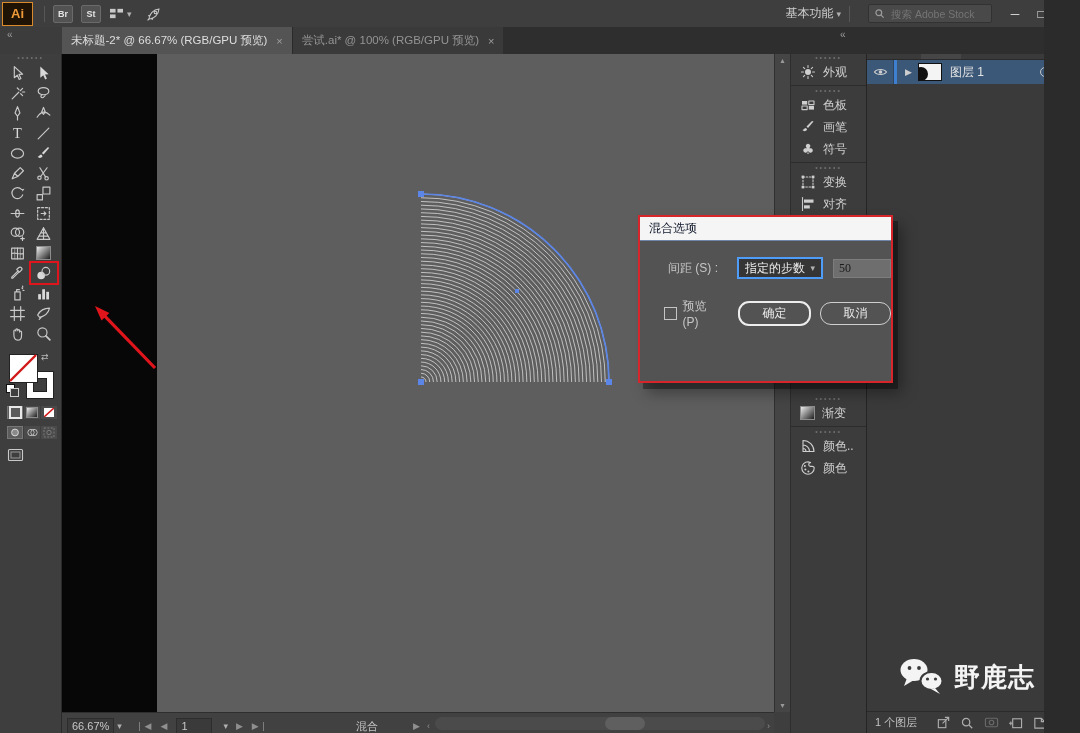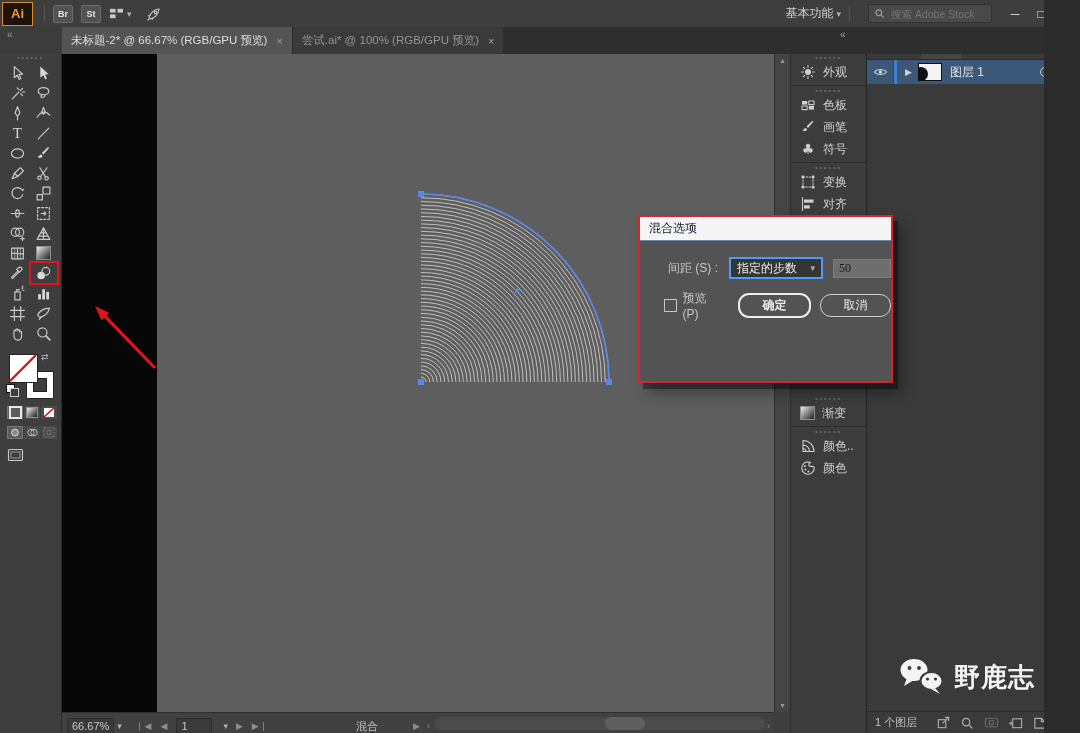--- a/index.html
+++ b/index.html
@@ -91,31 +91,31 @@
   #lp-bottom .cnt{margin:0 14px 0 8px;color:#c3c3c3;font-size:11px;white-space:nowrap}
   .lp-ic{width:24px;display:flex;justify-content:center}
   #watermark{position:absolute;left:32px;bottom:36px;display:flex;align-items:center;gap:9px;color:#f4f4f4}
   #watermark .wm-text{font-size:26px;font-weight:bold;letter-spacing:1px}
   
   #dialog{position:absolute;left:638px;top:215px;width:255px;height:168px;background:#535353;border:2px solid #d6252b;
           z-index:50;box-shadow:5px 6px 0 rgba(0,0,0,.35),9px 10px 14px rgba(0,0,0,.35);box-sizing:border-box}
   #dialog .dtitle{height:23px;background:#f5f5f5;color:#0f172a;font-size:12px;display:flex;align-items:center;padding-left:9px;border-bottom:1px solid #6f86a8}
   .drow{display:flex;align-items:center;padding-left:20px}
   .dlabel{width:58px;text-align:right;color:#c6c6c6;font-size:12px;flex:none}
-  .dropdown{margin-left:12px;width:124px;height:20px;background:#353535;border:1px solid #4f9cf8;box-shadow:0 0 0 1px #4f9cf8;
+  .dropdown{margin-left:20px;width:124px;height:20px;background:#353535;border:1px solid #4f9cf8;box-shadow:0 0 0 1px #4f9cf8;
             display:flex;align-items:center;justify-content:space-between;padding:0 6px;color:#ececec;font-size:12px;box-sizing:border-box}
   .dinput{margin-left:11px;width:58px;height:19px;background:#6e6e6e;border:1px solid #7d7d7d;color:#1b1b1b;font-size:12px;
           padding:0 5px;font-family:Liberation Serif, serif;box-sizing:border-box}
   .obtn{width:27px;height:20px;display:flex;align-items:center;justify-content:center;margin-left:5px}
   .obtn.on{background:#262626;border:1px solid #1a1a1a;margin-left:5px}
   .obtn.off{background:#5d5d5d;border:1px solid #4c4c4c;margin-left:2px}
   .dcheck{width:11px;height:11px;border:1px solid #c4c4c4;background:transparent;margin-left:4px}
   .dchklabel{margin-left:6px;color:#c6c6c6;font-size:12px}
   .pill{height:21px;border-radius:11px;background:transparent;color:#ebebeb;font-size:12px;display:flex;align-items:center;justify-content:center}
-  .pill.ok{width:72px;border:2px solid #ededed;margin-left:14px;font-weight:bold}
+  .pill.ok{width:72px;border:2px solid #ededed;margin-left:14px;font-weight:normal}
   .pill.cancel{width:72px;border:1.5px solid #cfcfcf;margin-left:9px}
   
 </style>
 </head>
 <body>
 
 <div id="app">
 
   <div id="titlebar">
     <div class="ai-logo">Ai</div>
@@ -671,21 +671,21 @@
   <div id="dialog">
     <div class="dtitle">混合选项</div>
     <div class="drow" style="margin-top:17px">
       <span class="dlabel">间距 (S) :</span>
       <div class="dropdown">
         <span>指定的步数</span>
         <span class="chev">▾</span>
       </div>
       <input class="dinput" value="50" style="">
     </div>
-    <div class="drow" style="margin-top:12px">
+    <div class="drow" style="margin-top:20px">
       <span class="dcheck"></span>
       <span class="dchklabel">预览 (P)</span>
       <div class="pill ok">确定</div>
       <div class="pill cancel">取消</div>
     </div>
   </div>
 
 </div>
 
 </body></html>

